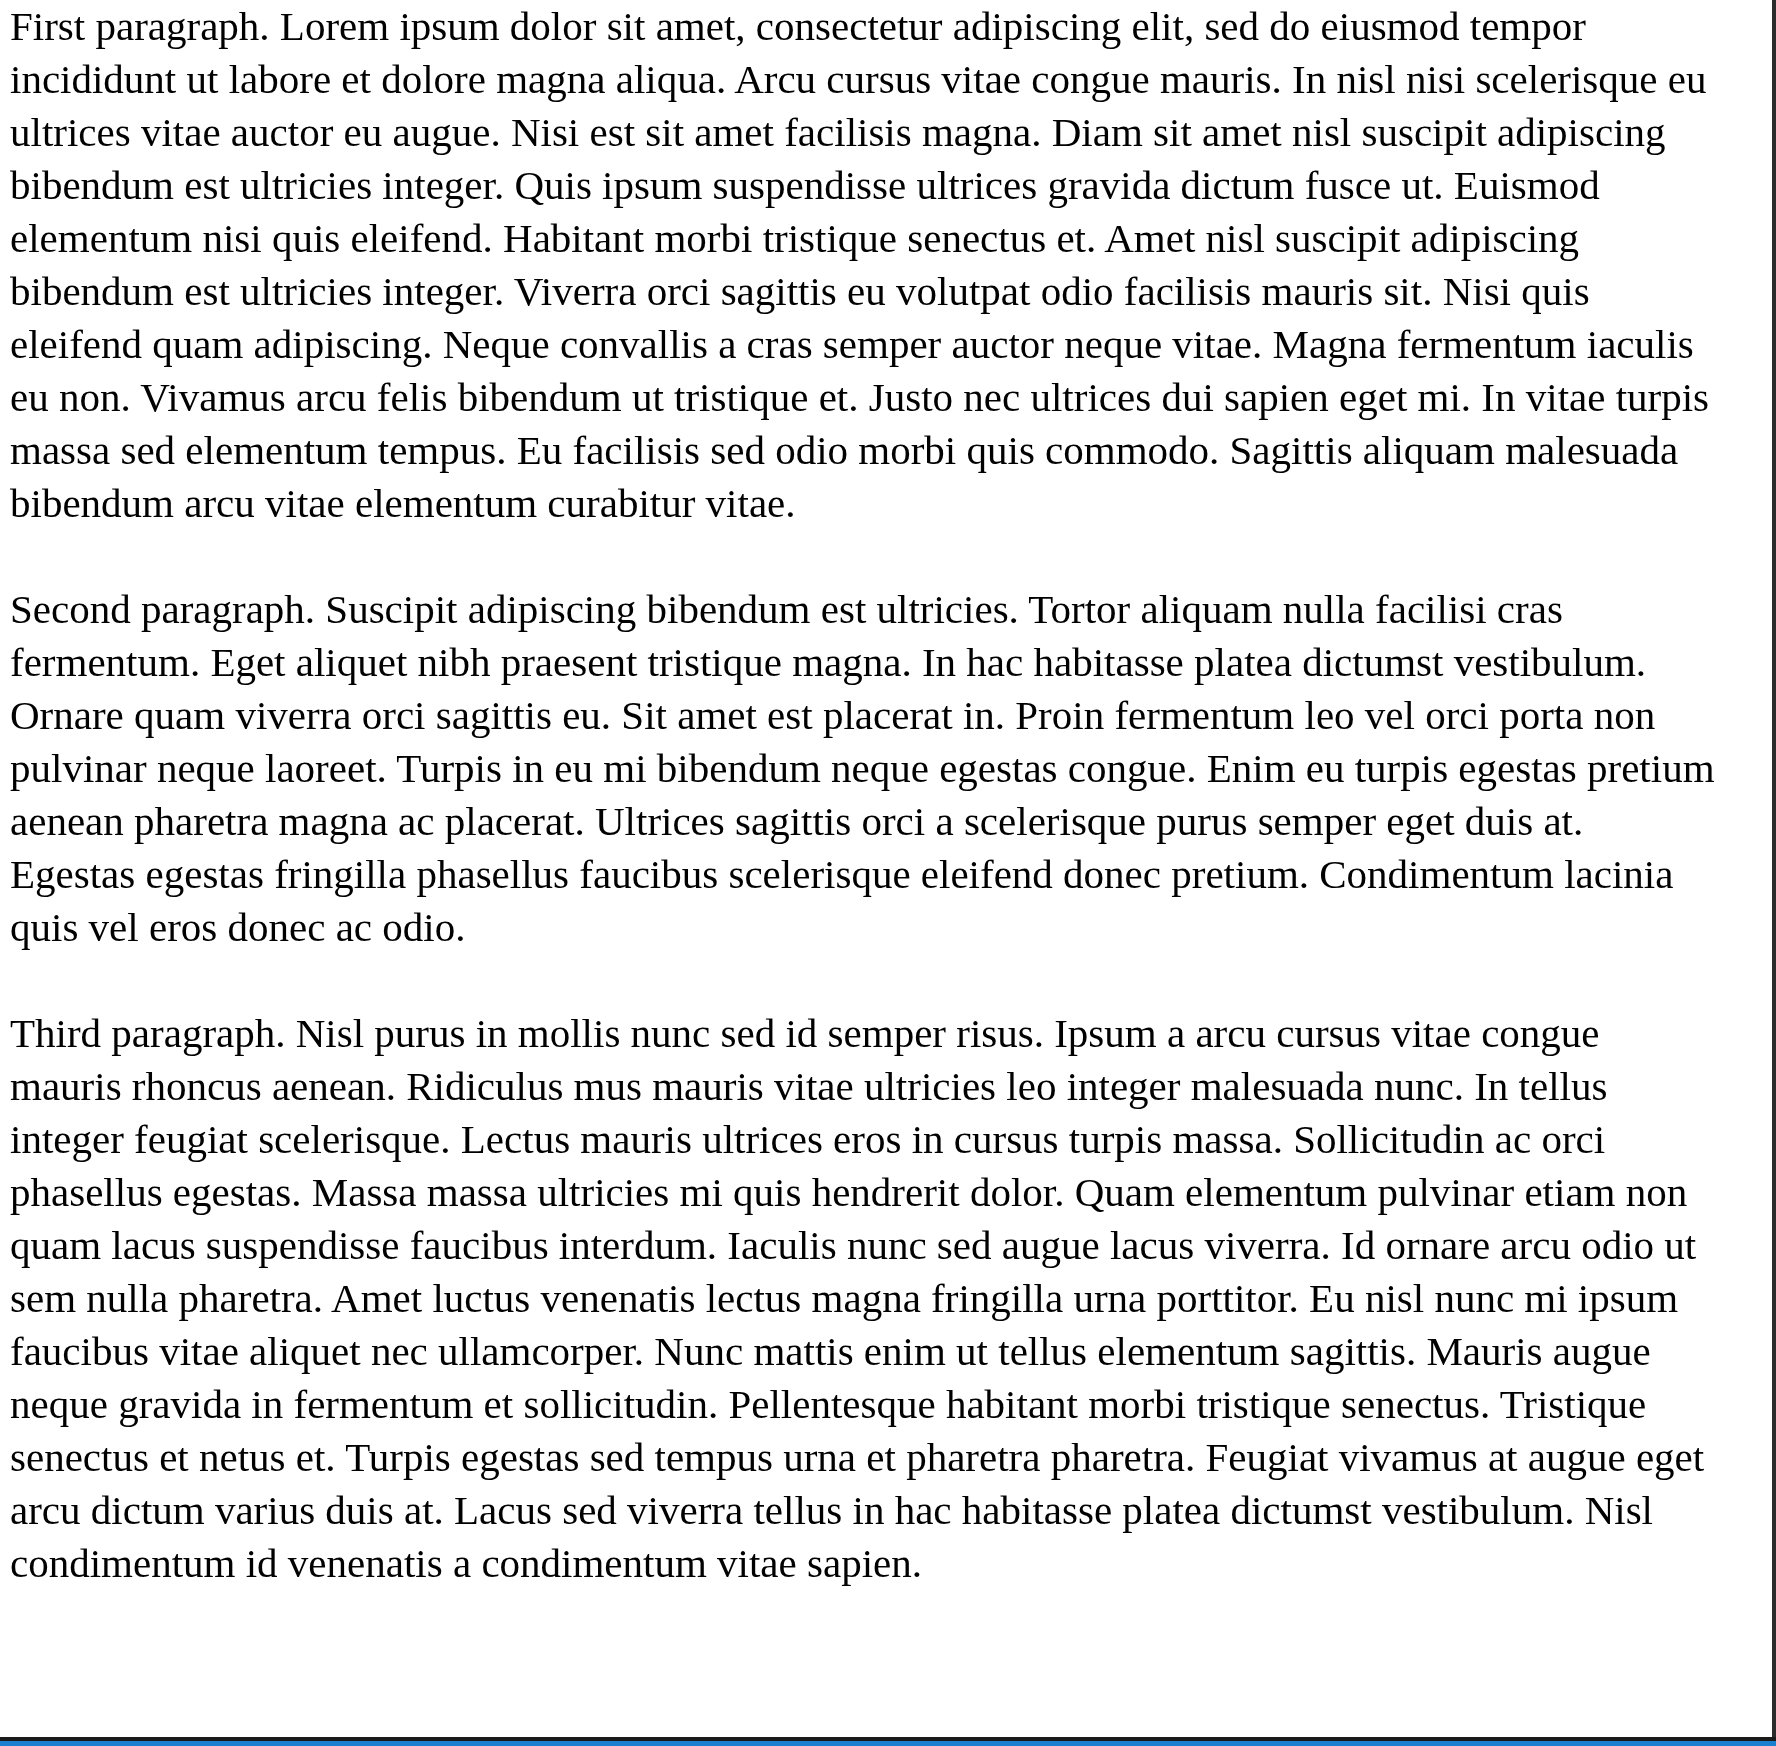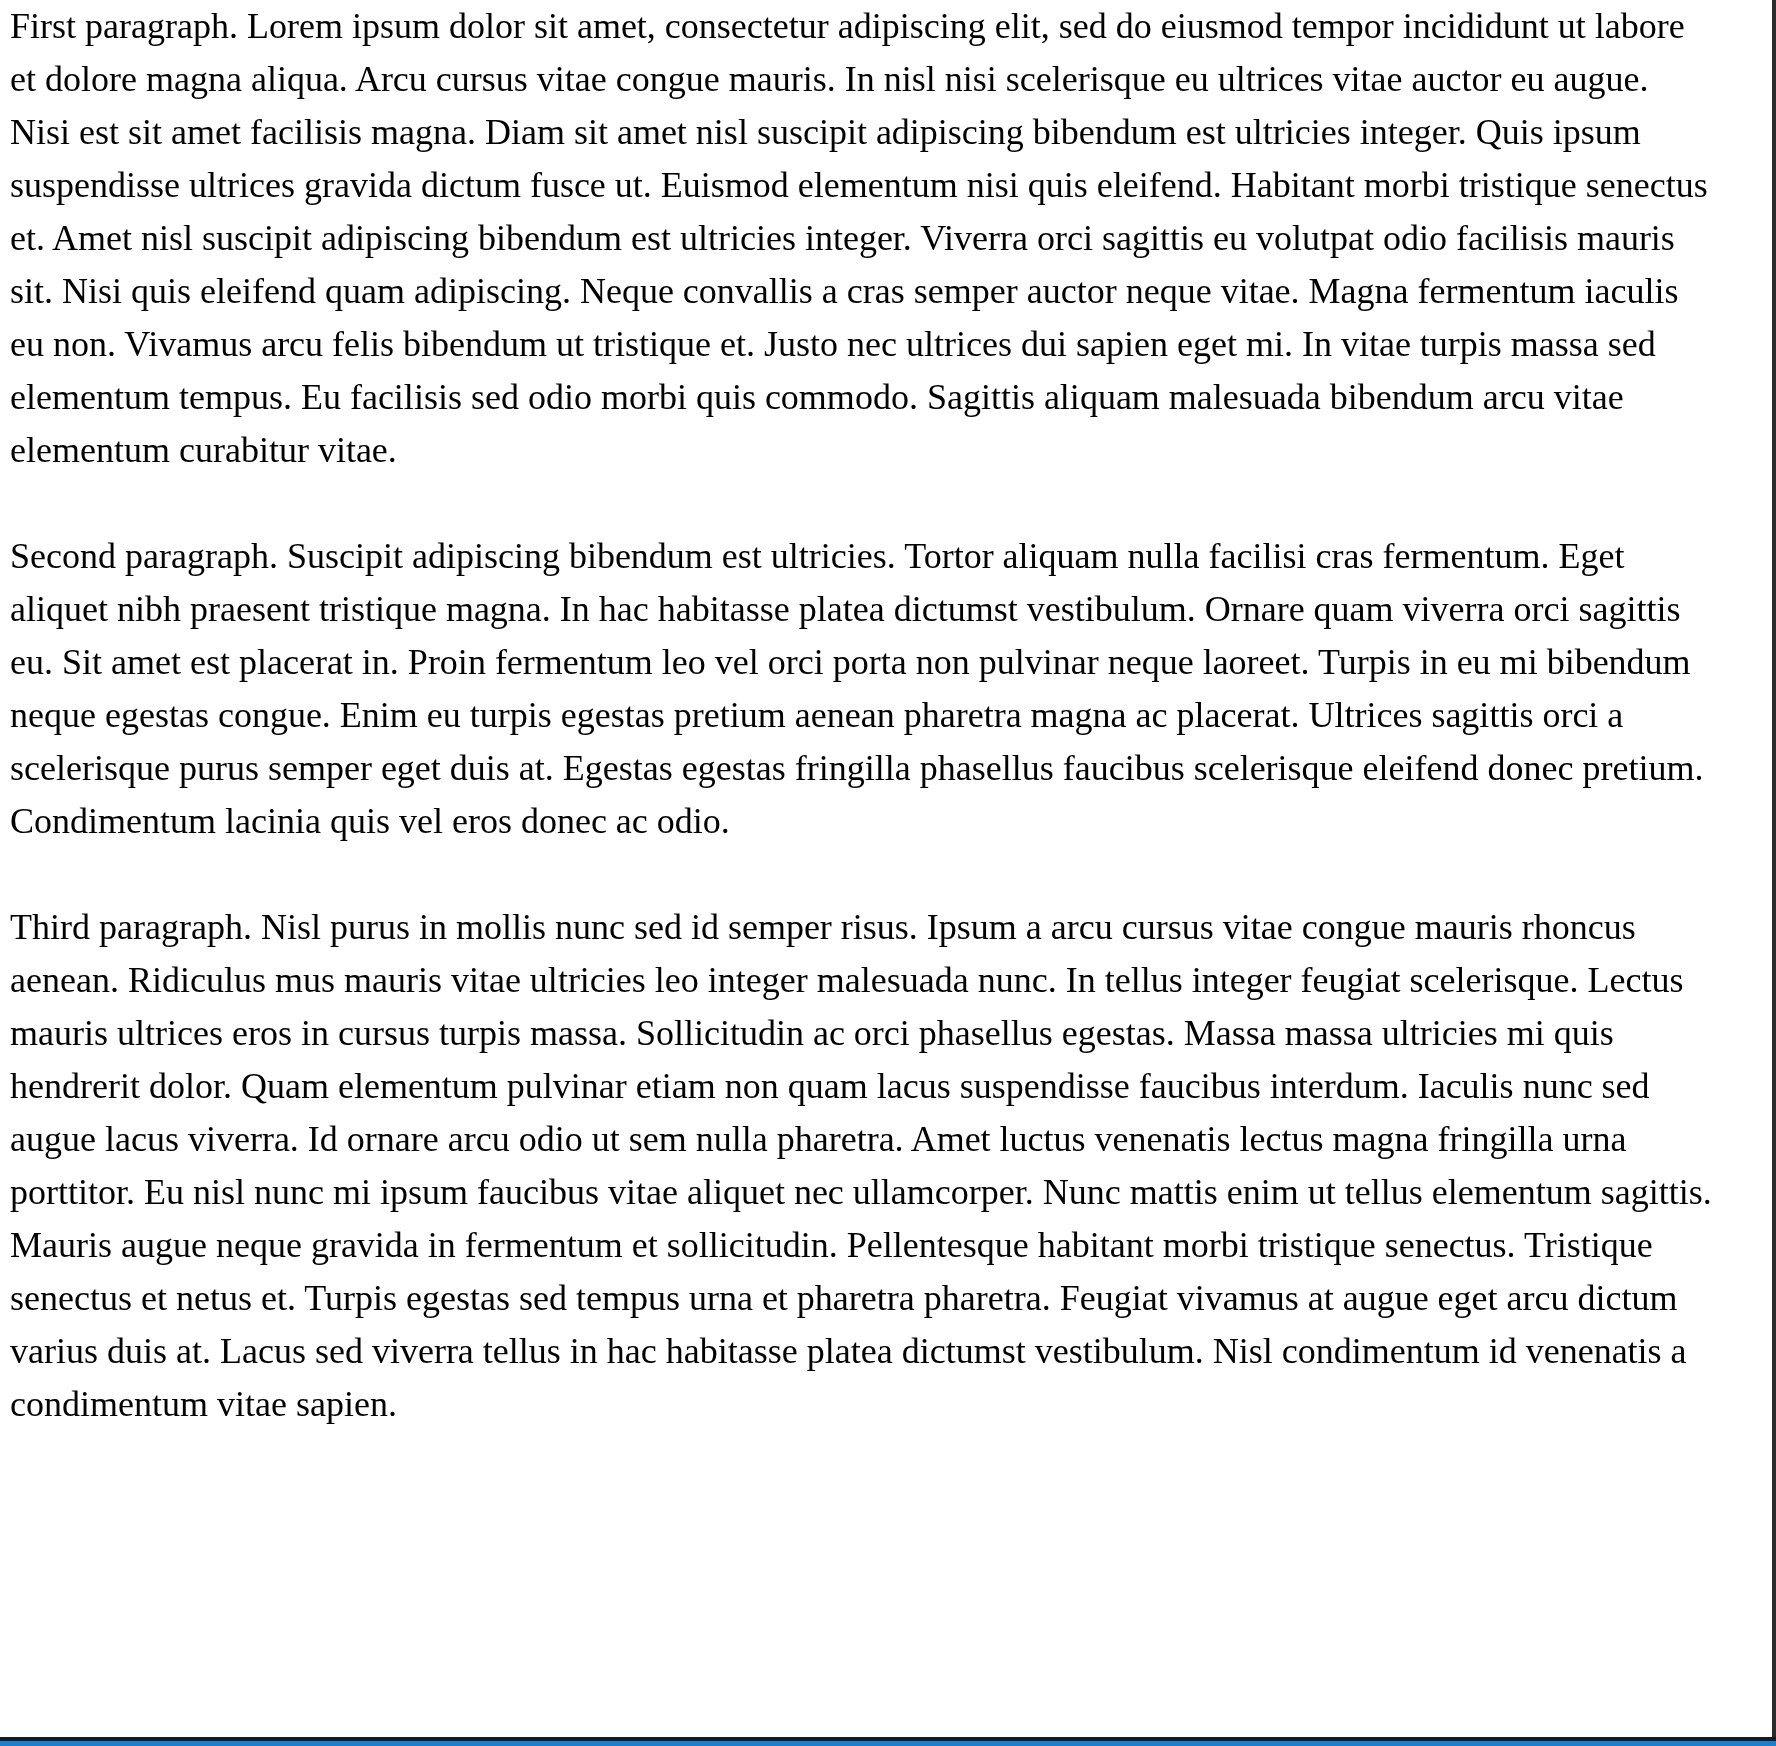--- a/index.html
+++ b/index.html
@@ -17,21 +17,21 @@
     font-family: "Liberation Serif", "DejaVu Serif", serif;
   }
   .content {
     position: absolute;
     top: 0;
     left: 0;
     width: 1706px;
     padding: 0 56px 0 10px;
     box-sizing: content-box;
     color: #000000;
-    font-size: 36px;
+    font-size: 41px;
     line-height: 53px;
     text-align: left;
   }
   .content p {
     margin: 0 0 53px 0;
   }
   .content p:last-child {
     margin-bottom: 0;
     margin-top: 27px;
   }

